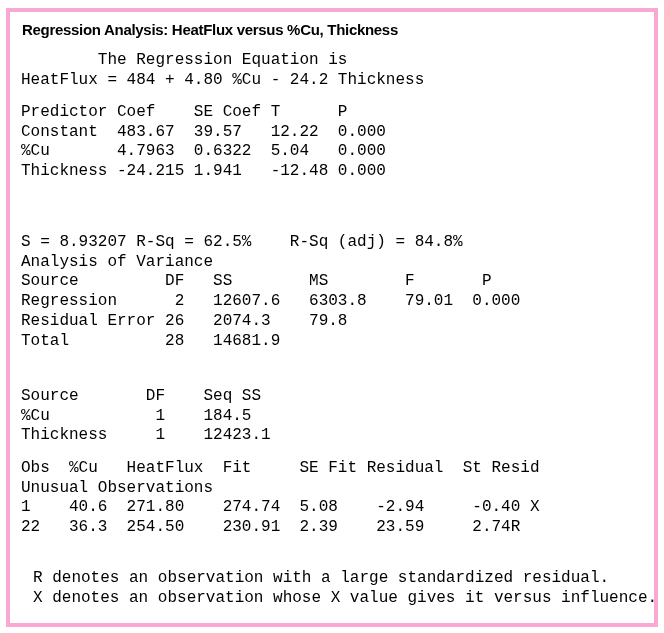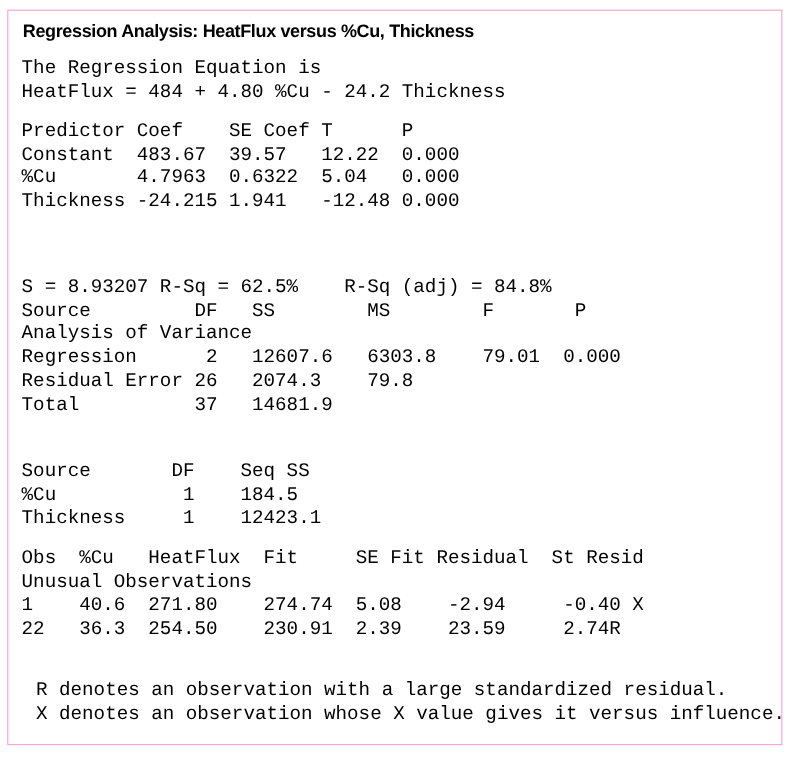--- a/index.html
+++ b/index.html
@@ -13,21 +13,21 @@
     position: relative;
     font-family: "Liberation Sans", sans-serif;
     color: #000000;
   }
   .frame {
     position: absolute;
     left: 6px;
     top: 8px;
     width: 644px;
     height: 611px;
-    border: 1px solid #f9a8d4;
+    border: 4px solid #f9a8d4;
     background: #ffffff;
   }
   .report-title {
     position: absolute;
     left: 12px;
     top: 9px;
     font-family: "Liberation Sans", sans-serif;
     font-weight: bold;
     font-size: 15px;
     letter-spacing: -0.3px;
@@ -39,21 +39,21 @@
     left: 11px;
     font-family: "Liberation Mono", "DejaVu Sans Mono", monospace;
     font-size: 16px;
     line-height: 19.7px;
     color: #000000;
   }
   .mono-block > div {
     white-space: pre;
     min-height: 19.7px;
   }
-  .b-equation  { top: 39px;  }
+  .b-equation  { top: 39px; text-align: center;  }
   .b-coef      { top: 91px; }
   .b-anova     { top: 221px; }
   .b-seqss     { top: 375px; }
   .b-unusual   { top: 447px; }
   .b-notes     { top: 557px; margin-left: 12px; }
 </style>
 </head>
 <body>
 
 <div class="frame">
@@ -67,25 +67,25 @@
 
   <div class="mono-block b-coef">
     <div>Predictor Coef    SE Coef T      P</div>
     <div>Constant  483.67  39.57   12.22  0.000</div>
     <div>%Cu       4.7963  0.6322  5.04   0.000</div>
     <div>Thickness -24.215 1.941   -12.48 0.000</div>
   </div>
 
   <div class="mono-block b-anova">
     <div>S = 8.93207 R-Sq = 62.5%    R-Sq (adj) = 84.8%</div>
+    <div>Analysis of Variance</div>
     <div>Source         DF   SS        MS        F       P</div>
-    <div>Analysis of Variance</div>
     <div>Regression      2   12607.6   6303.8    79.01  0.000</div>
     <div>Residual Error 26   2074.3    79.8</div>
-    <div>Total          37   14681.9</div>
+    <div>Total          28   14681.9</div>
   </div>
 
   <div class="mono-block b-seqss">
     <div>Source       DF    Seq SS</div>
     <div>%Cu           1    184.5</div>
     <div>Thickness     1    12423.1</div>
   </div>
 
   <div class="mono-block b-unusual">
     <div>Obs  %Cu   HeatFlux  Fit     SE Fit Residual  St Resid</div>

